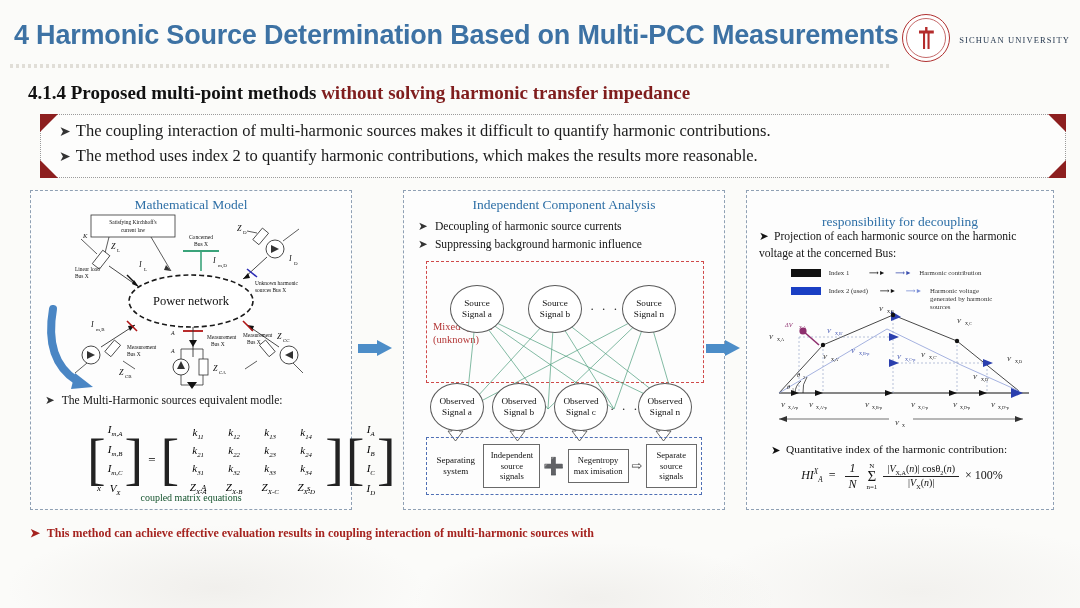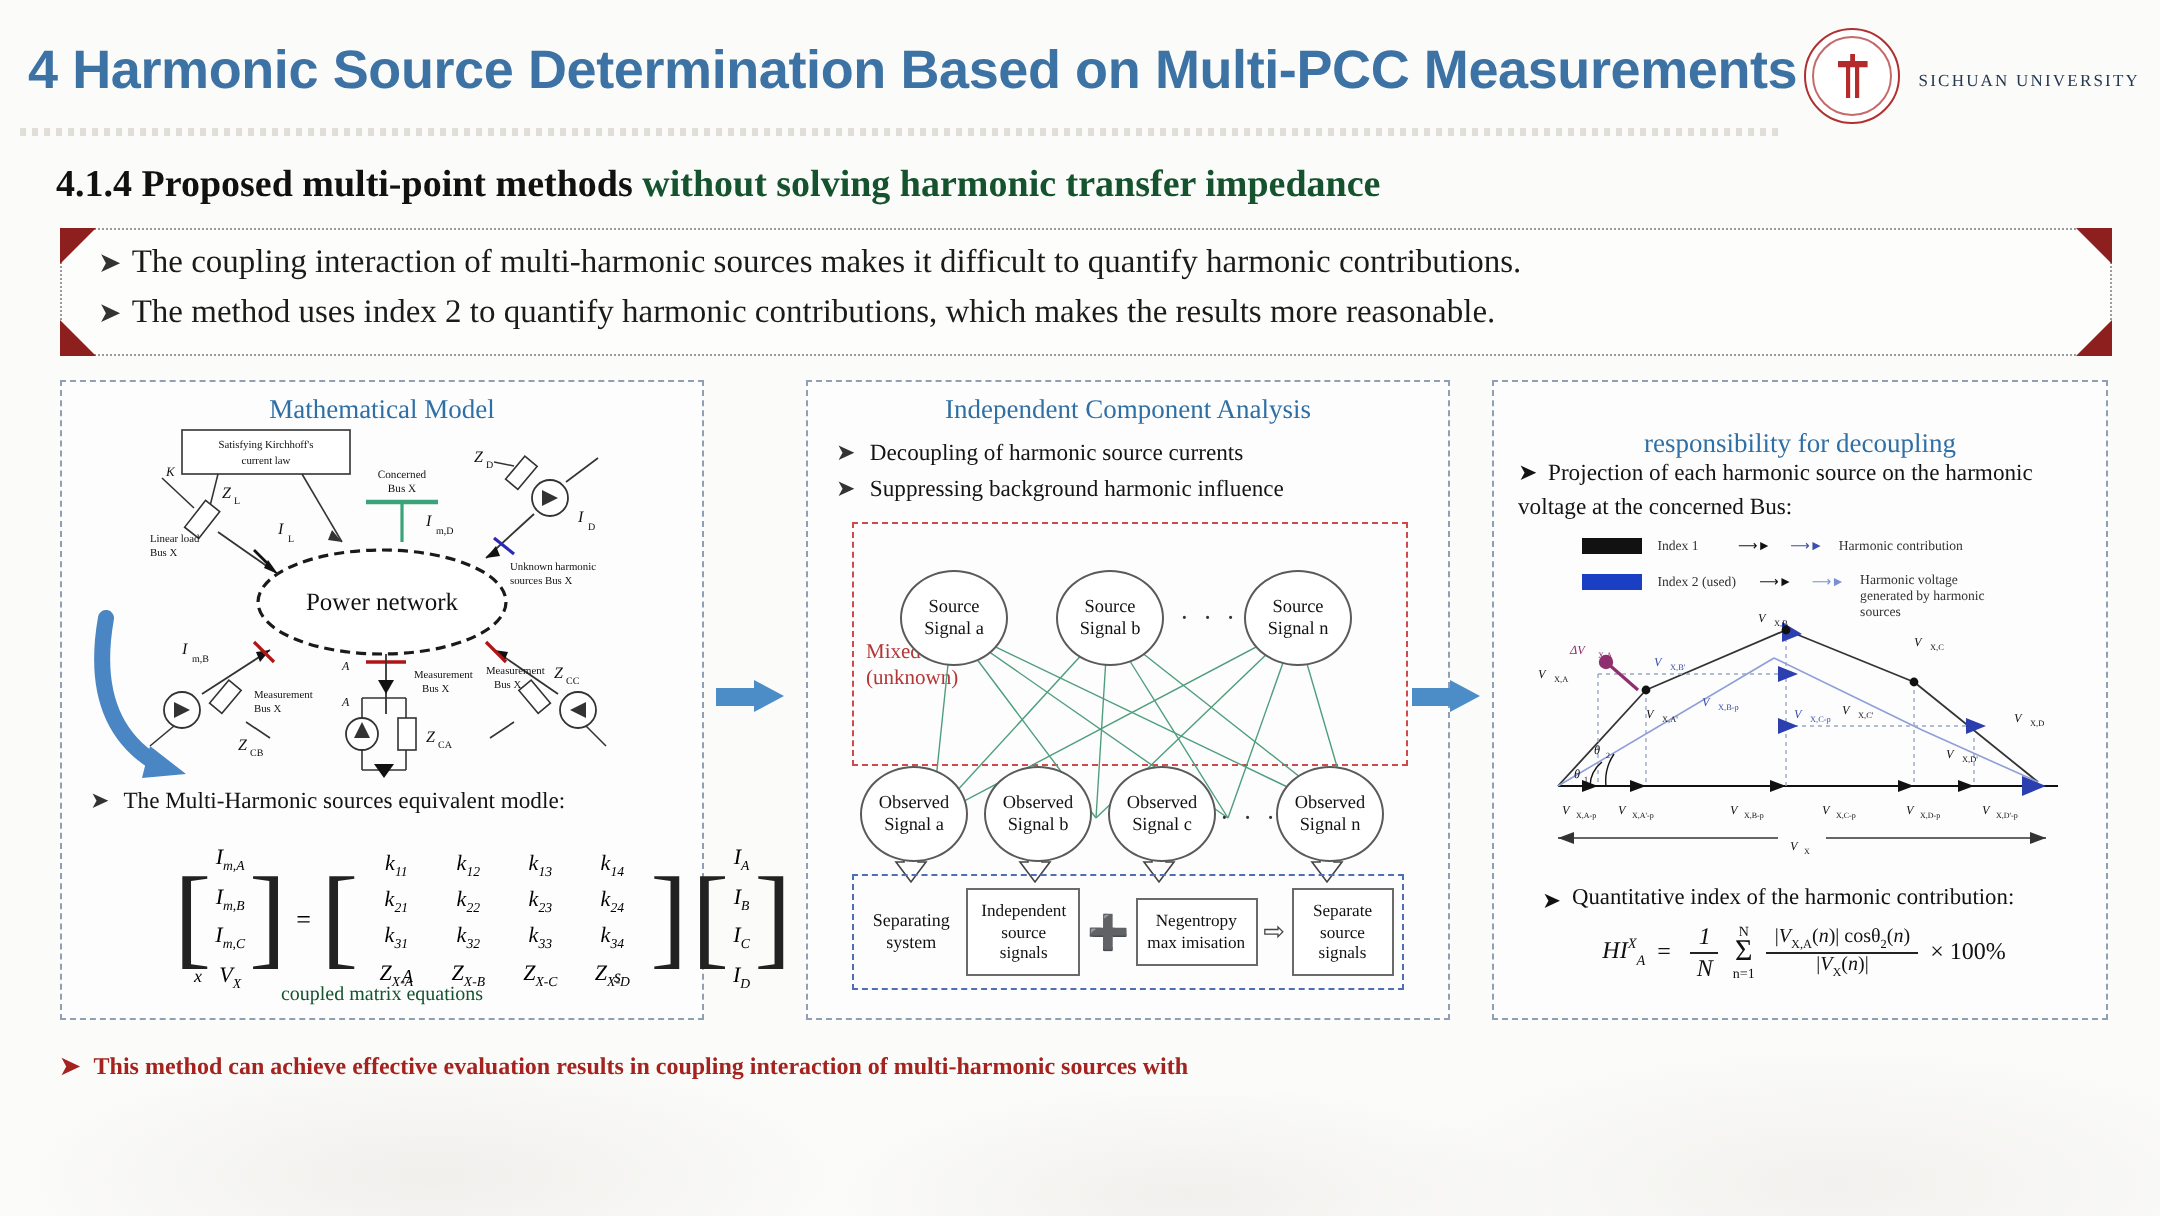--- a/index.html
+++ b/index.html
@@ -48,24 +48,24 @@
     font-family:"Liberation Serif", serif;font-size:25px;font-weight:bold;
     color:#26384f;line-height:1;letter-spacing:3px;
   }
   .logo-en{
     font-family:"Liberation Serif", serif;font-size:8.5px;color:#26384f;
     letter-spacing:1.1px;text-align:center;margin-top:3px;
   }
   
   .subtitle{position:absolute;left:28px;top:82px;font-size:19px;white-space:nowrap;}
   .subtitle .st-a{font-weight:bold;color:#111;}
-  .subtitle .st-b{font-weight:bold;color:#14532d;}
+  .subtitle .st-b{font-weight:bold;color:#7f1d1d;}
   
   .bullets-box{
-    position:absolute;left:30px;top:114px;width:1024px;height:62px;
+    position:absolute;left:40px;top:114px;width:1024px;height:62px;
     border:1.4px dotted #9b9b9b;background:#fdfdfc;
   }
   .corner{position:absolute;width:18px;height:18px;background:#8d1f1f;}
   .corner.tl{left:-1px;top:-1px;clip-path:polygon(0 0,100% 0,0 100%);}
   .corner.tr{right:-1px;top:-1px;clip-path:polygon(100% 0,100% 100%,0 0);}
   .corner.bl{left:-1px;bottom:-1px;clip-path:polygon(0 0,0 100%,100% 100%);}
   .corner.br{right:-1px;bottom:-1px;clip-path:polygon(100% 0,100% 100%,0 100%);}
   .blt{position:absolute;left:18px;font-size:16.5px;color:#1b1b1b;white-space:nowrap;}
   .blt1{top:6px;} .blt2{top:31px;}
   .arrowhead{display:inline-block;width:13px;color:#333;font-size:14px;}

